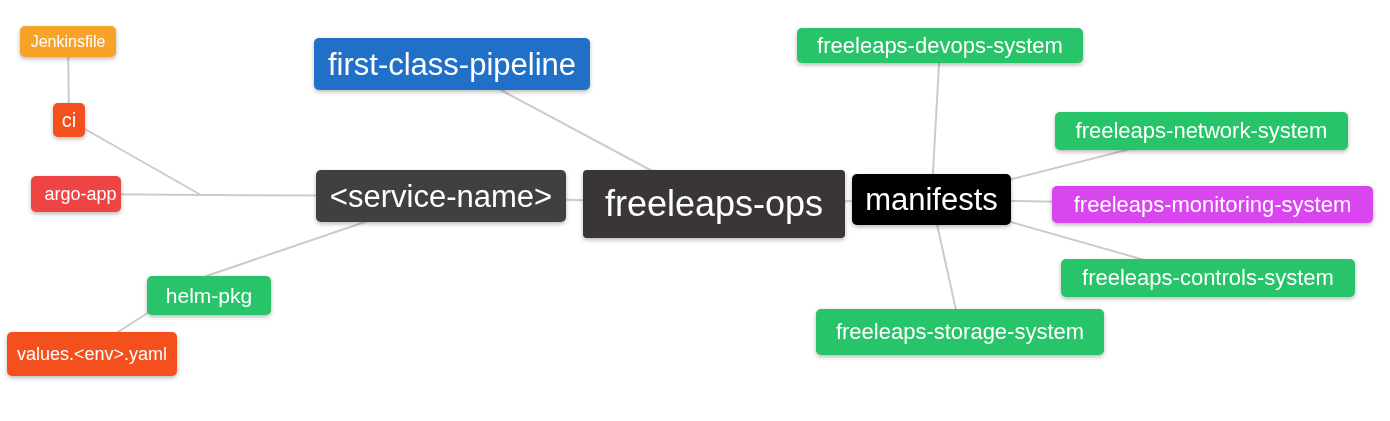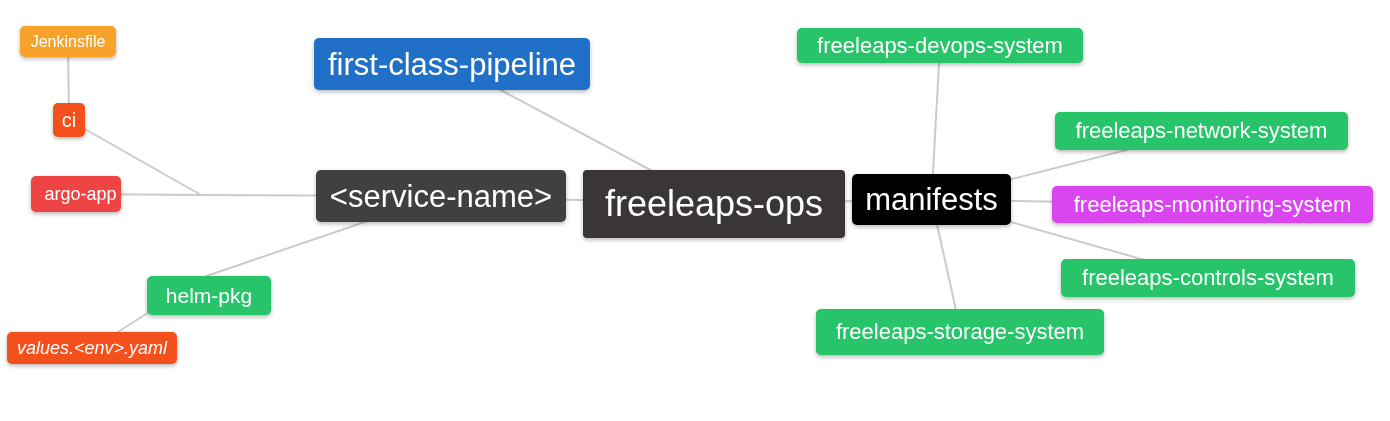--- a/index.html
+++ b/index.html
@@ -63,21 +63,21 @@
 
   <div class="node" style="left: 20px; top: 26px; width: 96px; height: 31px; font-size: 16px; background: rgb(247, 162, 41); color: rgb(255, 255, 255);">Jenkinsfile</div>
 
   <div class="node" style="left: 53px; top: 103px; width: 32px; height: 34px; font-size: 20px; background: rgb(244, 80, 30); color: rgb(255, 255, 255);">ci</div>
 
   <div class="node" style="left: 31px; top: 176px; width: 90px; height: 36px; font-size: 18px; background: #ef4444; color: rgb(255, 255, 255); padding-left: 9px;">argo-app</div>
 
 
   <div class="node" style="left: 147px; top: 257px; width: 124px; height: 39px; font-size: 21px; background: rgb(39, 196, 106); color: rgb(255, 255, 255); margin-top: 19px;">helm-pkg</div>
 
-  <div class="node" style="left: 7px; top: 332px; width: 170px; height: 32px; font-size: 18px; background: rgb(244, 80, 30); color: rgb(255, 255, 255); font-style: italic;">values.&lt;env&gt;.yaml</div>
+  <div class="node" style="left: 7px; top: 332px; width: 170px; height: 44px; font-size: 18px; background: rgb(244, 80, 30); color: rgb(255, 255, 255);">values.&lt;env&gt;.yaml</div>
 
   <div class="node" style="left: 314px; top: 38px; width: 276px; height: 52px; font-size: 31px; background: rgb(33, 112, 199); color: rgb(255, 255, 255);">first-class-pipeline</div>
 
   <div class="node" style="left: 316px; top: 170px; width: 250px; height: 52px; font-size: 31px; background: #404040; color: rgb(255, 255, 255); text-align: center;">&lt;service-name&gt;</div>
 
   <div class="node" style="left: 583px; top: 170px; width: 262px; height: 68px; font-size: 36px; border-radius: 4px; background: rgb(58, 54, 55); color: rgb(255, 255, 255);">freeleaps-ops</div>
 
   <div class="node" style="left: 852px; top: 174px; width: 159px; height: 51px; font-size: 31px; background: #000000; color: rgb(255, 255, 255);">manifests</div>
 
   <div class="node" style="left: 797px; top: 28px; width: 286px; height: 35px; font-size: 22px; background: rgb(39, 196, 106); color: rgb(255, 255, 255);">freeleaps-devops-system</div>

